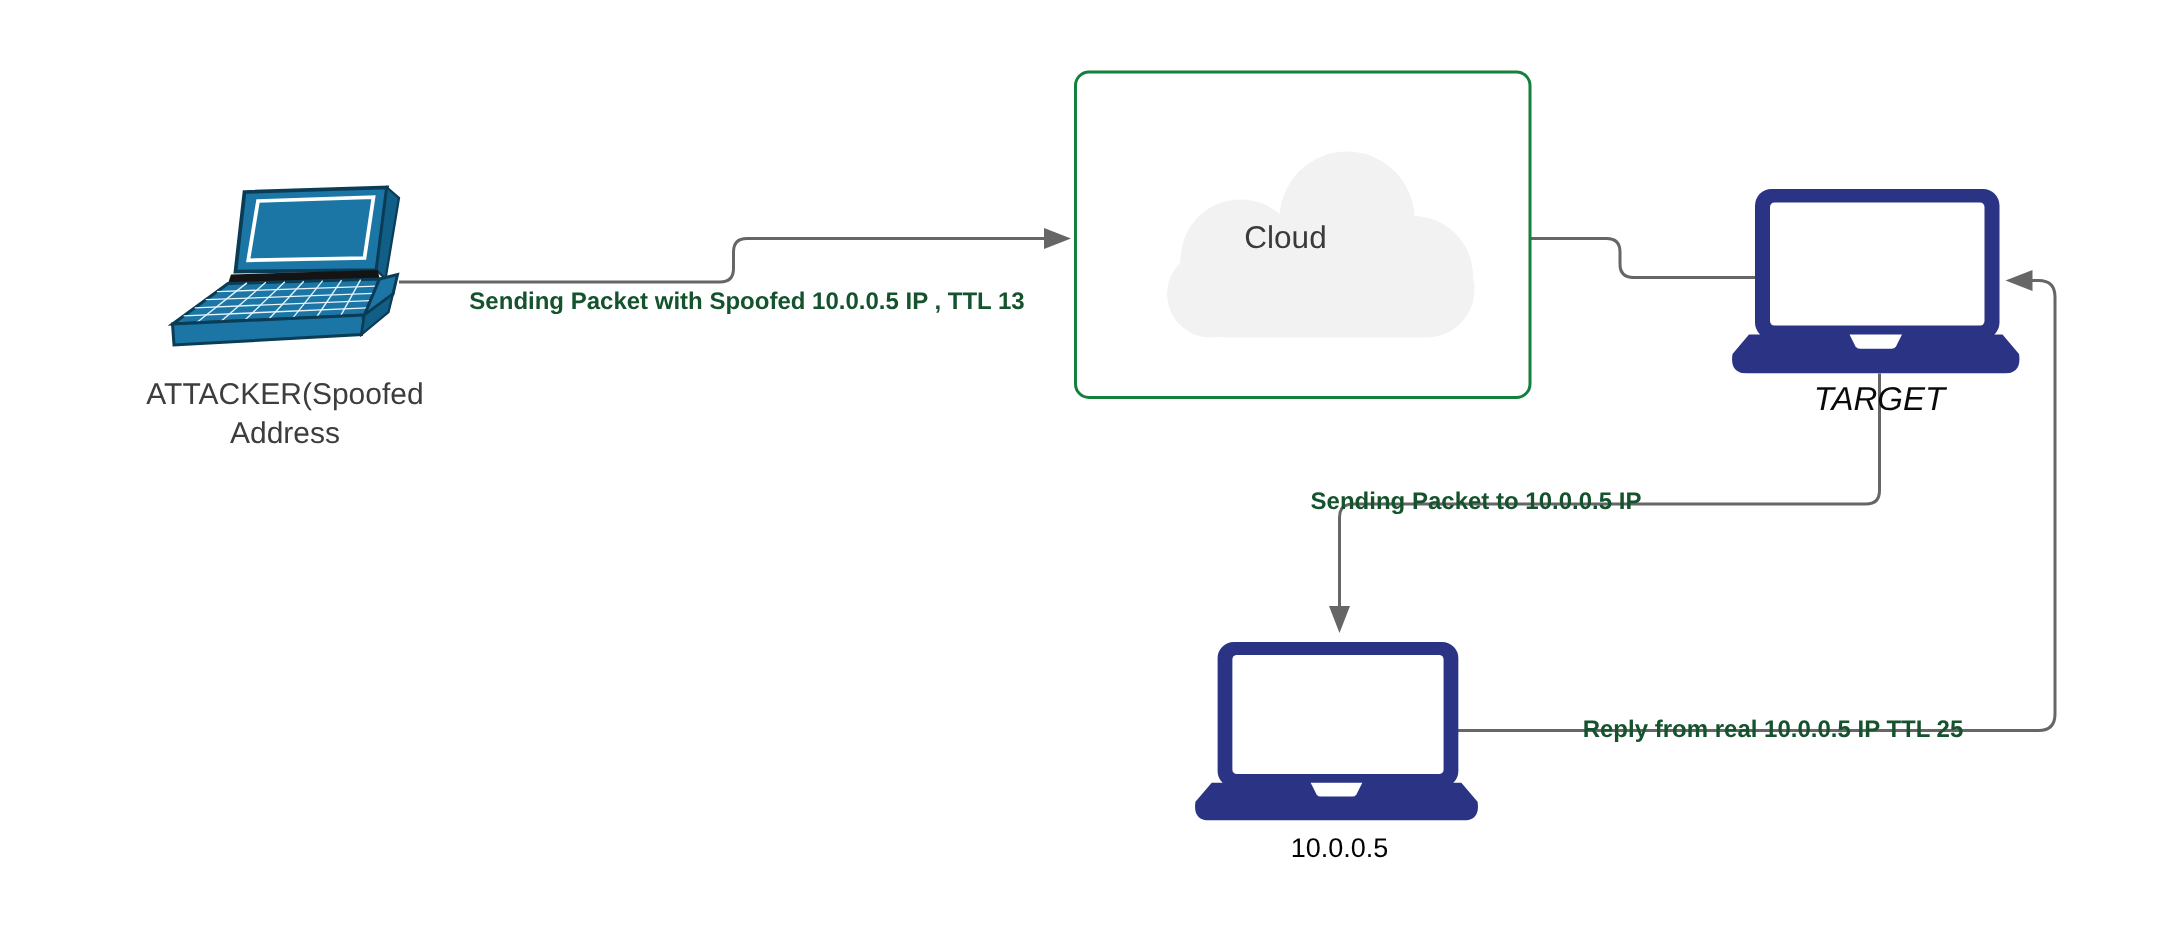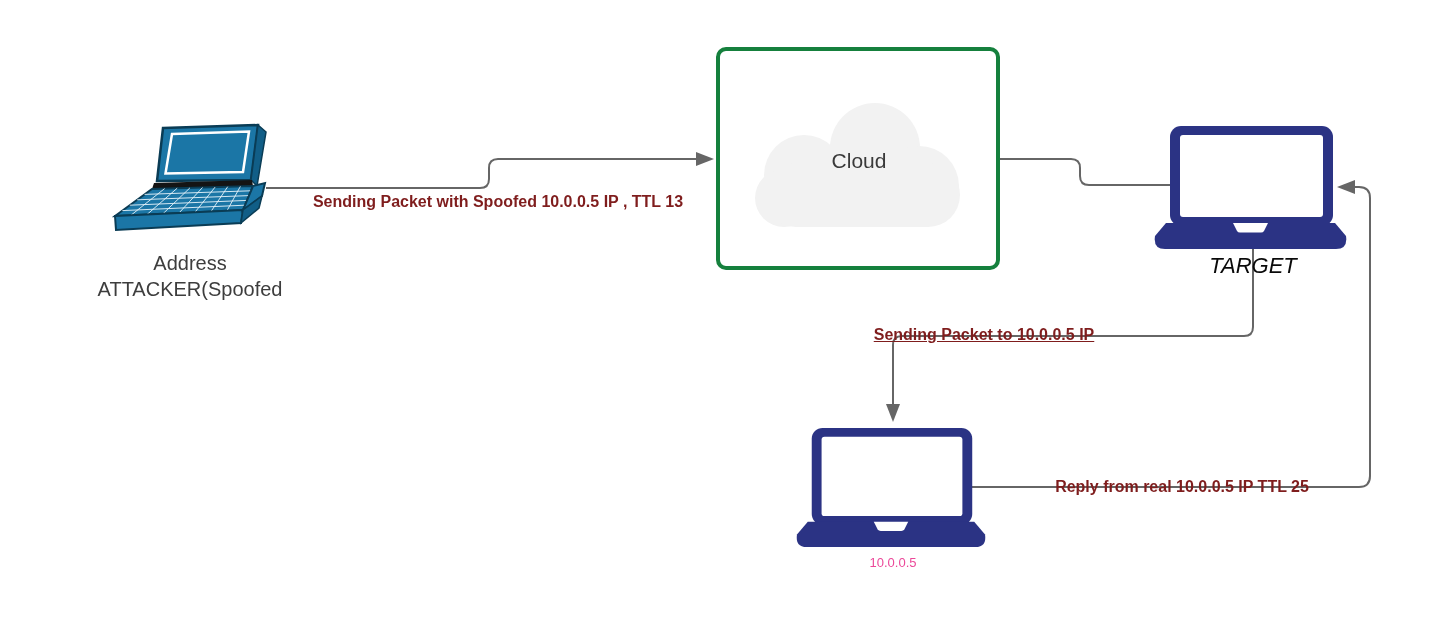--- a/index.html
+++ b/index.html
@@ -11,62 +11,63 @@
     font-family: "Liberation Sans", sans-serif;
     overflow: hidden;
   }
   .layer { position: absolute; left: 0; top: 0; }
   .node { position: absolute; }
   .edge-label {
     position: absolute;
     transform: translateX(-50%);
     font-size: 16px;
     font-weight: bold;
-    color: #7f1d1d;
+    color: #14532d;
     white-space: nowrap;
     line-height: 19px;
   }
   .node-label {
     position: absolute;
     transform: translateX(-50%);
     color: #383838;
     white-space: nowrap;
     text-align: center;
   }
   .attacker-label {
     font-size: 20px;
     line-height: 26px;
     color: #3d3d3d;
   }
   .attacker-label span { display: block; }
   .cloud-box {
     position: absolute;
     left: 716px; top: 47px;
     width: 276px; height: 215px;
-    border: 4px solid #15803d;
+    border: 2px solid #15803d;
     border-radius: 10px;
     background: #ffffff;
+    padding-left: 25px;
   }
   .cloud-label {
     position: absolute;
     left: 139px; top: 98px;
     transform: translateX(-50%);
     font-size: 21px;
     color: #3a3a3a;
     white-space: nowrap;
   }
   .target-label {
     font-size: 22px;
     font-weight: normal;
     font-style: italic;
     color: #0a0a0a;
   }
   .host-label {
-    font-size: 13px;
-    color: #ec4899;
+    font-size: 18px;
+    color: #000000;
   }
 </style>
 </head>
 <body>
 
 <div class="canvas">
 
   <svg class="layer" width="1449" height="622" viewBox="0 0 1449 622">
     <g>
       <path d="M 266 188 H 480 Q 489 188 489 179 V 168 Q 489 159 498 159 H 696" fill="none" stroke-width="2" stroke="#666666"></path>
@@ -123,22 +124,22 @@
       </g>
 
       <polygon points="20,98 148,92 146,105 21,112" stroke-width="2" stroke="#0a3c55" fill="#1b76a6"></polygon>
 
       <polygon points="158,68 170,65 167,78 148,92" stroke-width="2" stroke="#0a3c55" fill="#1b76a6"></polygon>
       <polygon points="148,92 167,78 164,90 146,105" stroke-width="1.5" stroke="#0a3c55" fill="#115e87"></polygon>
     </svg>
   </div>
 
   <div class="node-label attacker-label" style="left:190px; top:250px;">
+    <span>ATTACKER(Spoofed</span>
     <span>Address</span>
-    <span>ATTACKER(Spoofed</span>
   </div>
 
   <div class="node" style="left:1153px; top:126px;">
     <svg width="195" height="123" viewBox="0 0 195 123" preserveAspectRatio="none">
       <rect x="17" y="0" width="163" height="100" rx="11" fill="#2b3384"></rect>
       <rect x="27" y="9" width="143" height="82" rx="3" fill="#ffffff"></rect>
       <path d="M 13 97 L 182 97 L 193 110 Q 195 123 183 123 L 12 123 Q 0 123 2 110 Z" fill="#2b3384"></path>
       <path d="M 80 97 L 115 97 L 111 105 Q 110 106.5 108 106.5 L 87 106.5 Q 85 106.5 84 105 Z" fill="#ffffff"></path>
     </svg>
   </div>
@@ -151,17 +152,17 @@
       <rect x="27" y="9" width="143" height="82" rx="3" fill="#ffffff"></rect>
       <path d="M 13 97 L 182 97 L 193 110 Q 195 123 183 123 L 12 123 Q 0 123 2 110 Z" fill="#2b3384"></path>
       <path d="M 80 97 L 115 97 L 111 105 Q 110 106.5 108 106.5 L 87 106.5 Q 85 106.5 84 105 Z" fill="#ffffff"></path>
     </svg>
   </div>
 
   <div class="node-label host-label" style="left:893px; top:555px;">10.0.0.5</div>
 
   <div class="edge-label" style="left:498px; top:192px;">Sending Packet with Spoofed 10.0.0.5 IP , TTL 13</div>
 
-  <div class="edge-label" style="left:984px; top:325px;text-decoration:underline;">Sending Packet to 10.0.0.5 IP</div>
+  <div class="edge-label" style="left:984px; top:325px;">Sending Packet to 10.0.0.5 IP</div>
 
   <div class="edge-label" style="left:1182px; top:477px;">Reply from real 10.0.0.5 IP TTL 25</div>
 
 </div>
 
 </body></html>

